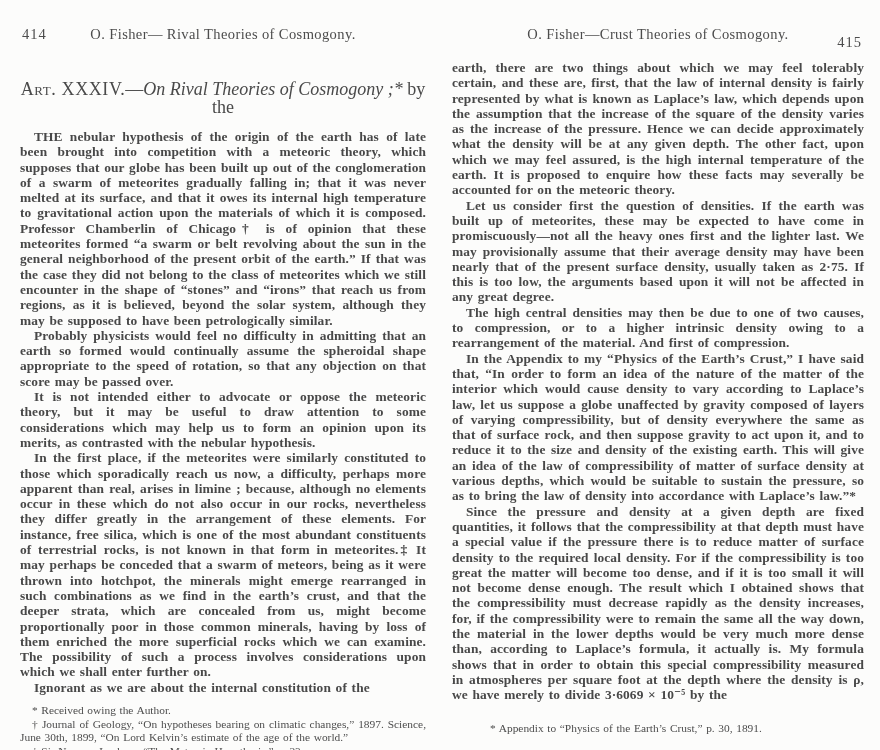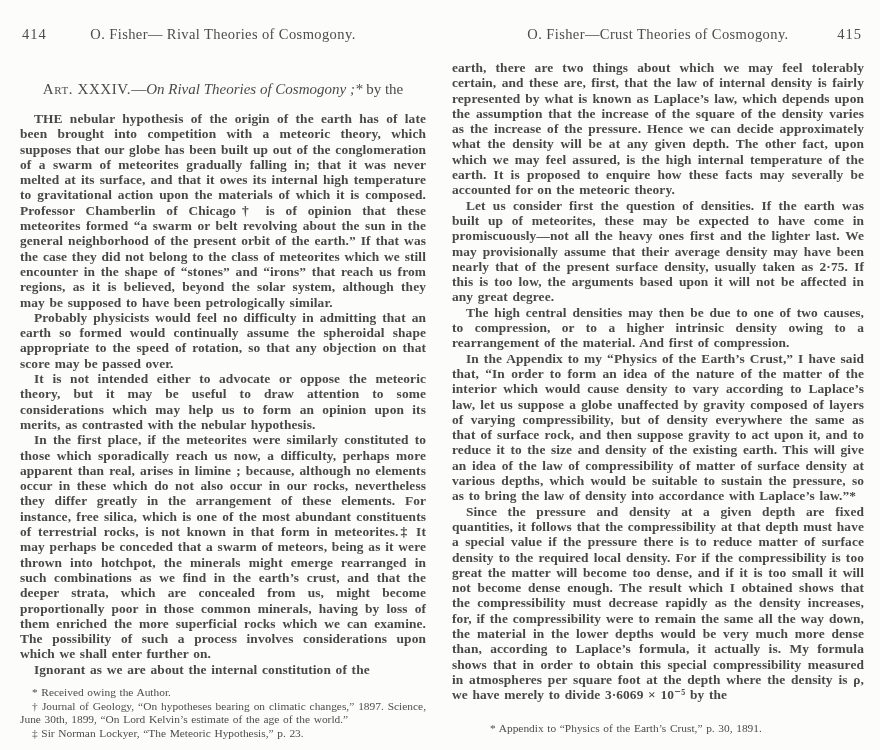--- a/index.html
+++ b/index.html
@@ -38,26 +38,26 @@
     text-align: center;
     letter-spacing: 0.4px;
   }
   .page-number {
     position: absolute;
     top: 0;
     font-style: normal;
     letter-spacing: 1px;
   }
   .page-number.num-left  { left: 2px; }
-  .page-number.num-right { right: 2px; }
+  .page-number.num-right { right: 2px; margin-top: 8px; }
 
   .article-heading {
     margin-top: 34px;
     text-align: center;
-    font-size: 15px;
+    font-size: 18px;
     line-height: 18px;
     color: #4a4a4a;
   }
   .art-prefix {
     font-variant: small-caps;
     letter-spacing: 0.6px;
   }
   .title-italic { font-style: italic; }
   .author-name {
     font-variant: small-caps;

